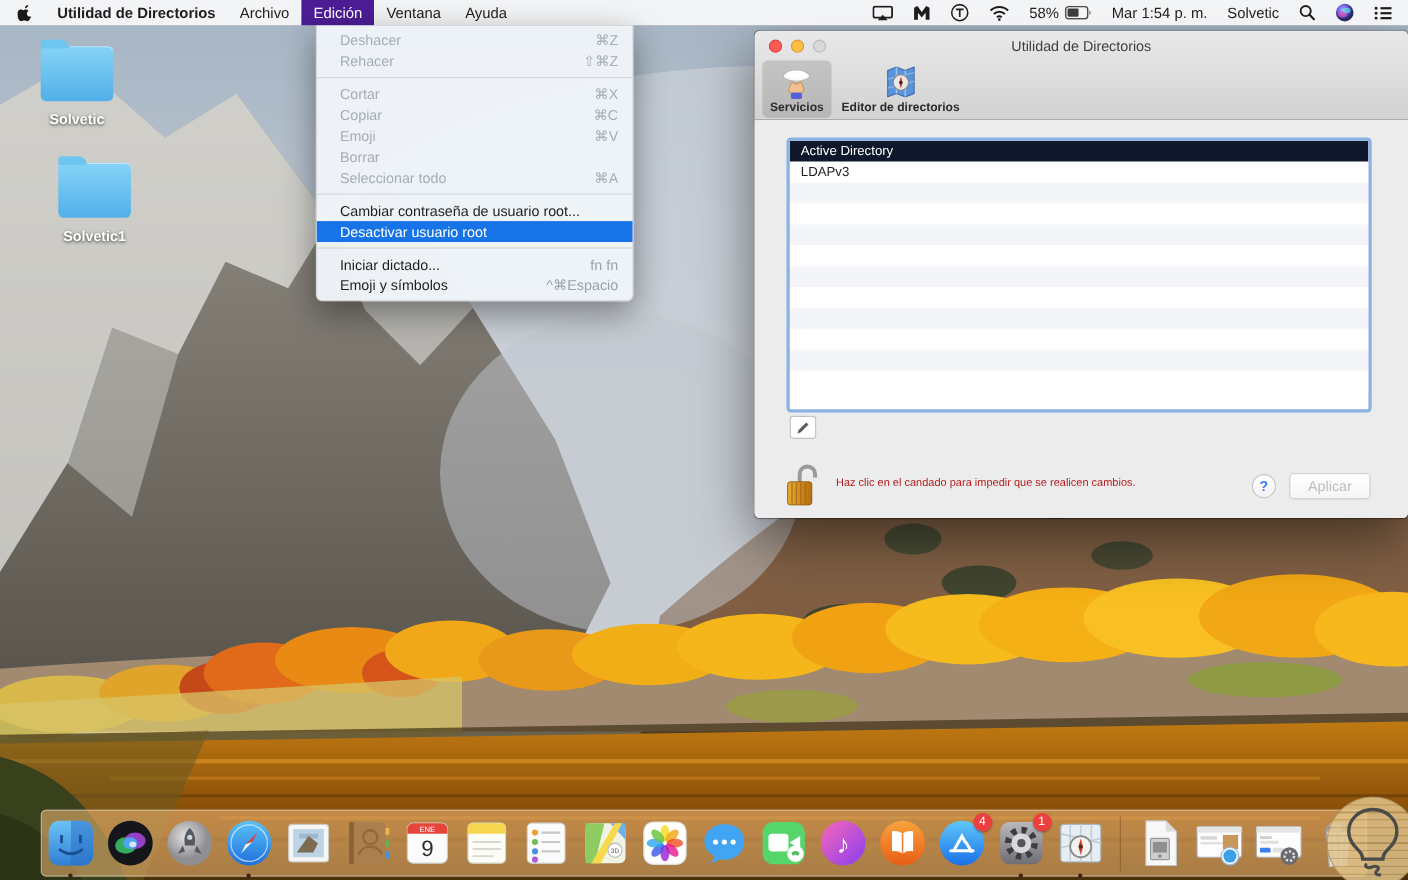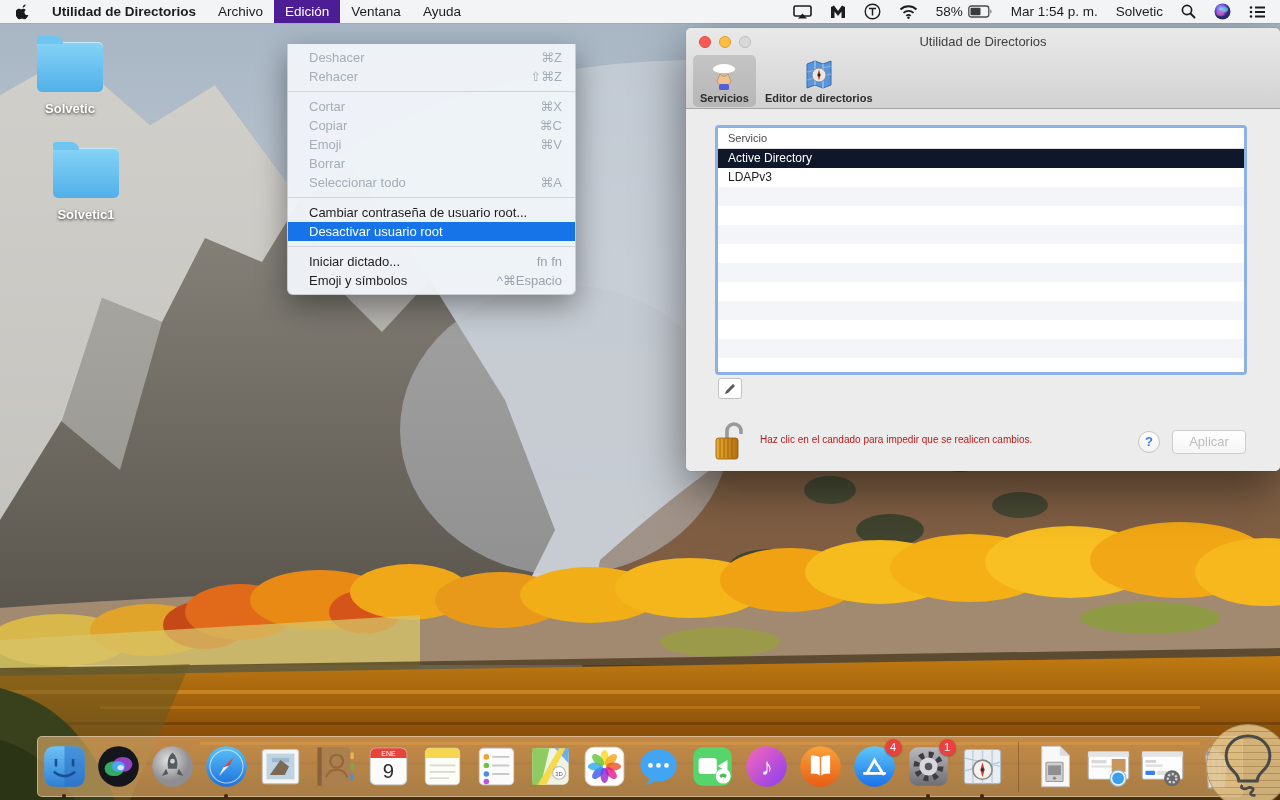--- a/index.html
+++ b/index.html
@@ -18,21 +18,21 @@
   .mb-item { padding:0 11px; height:100%; display:flex; align-items:center; white-space:nowrap; }
   .mb-item.bold { font-weight:bold; }
   .mb-item.active { background:#4c1d95; color:#fff; }
   .mb-right { margin-left:auto; display:flex; align-items:center; height:100%; gap:0; }
   .st-item { padding:0 9px; height:100%; display:flex; align-items:center; white-space:nowrap; color:#1d1d1f; }
   .st-item svg { display:block; }
 
   
   .dropdown { position:absolute; left:287px; top:23px; width:289px; background:rgba(240,244,249,0.97);
     border:1px solid rgba(0,0,0,.15); border-top:none; border-radius:0 0 6px 6px;
-    box-shadow:0 10px 30px rgba(0,0,0,.4); padding:4px 0; z-index:60; font-size:13px;margin-top:21px; }
+    box-shadow:0 10px 30px rgba(0,0,0,.4); padding:4px 0; z-index:60; font-size:13px; }
   .dd-item { height:19px; display:flex; align-items:center; justify-content:space-between;
     padding:0 13px 0 21px; color:#1e1e1e; }
   .dd-item .sc { color:#9aa3ad; }
   .dd-item.disabled, .dd-item.disabled .sc { color:#a4adb7; }
   .dd-item.selected { background:#1674e8; color:#fff; }
   .dd-item.selected .sc { color:#fff; }
   .dd-sep { height:1px; background:#cfd6dd; margin:5px 0; }
 
   
   .folder-wrap { position:absolute; z-index:5; width:96px; text-align:center; }
@@ -340,21 +340,20 @@
               <circle cx="17" cy="17" r="7" fill="#e8e8e4" stroke="#8a8a86"></circle>
               <polygon points="17,11.5 18.6,17 17,22.5 15.4,17" fill="#cc3a2a"></polygon>
               <circle cx="17" cy="17" r="1.4" fill="#222"></circle>
             </svg></div>
           <div class="tb-label">Editor de directorios</div>
         </div>
       </div>
   </div>
   <div class="win-content">
     <div class="table-wrap" id="services-table">
-      <div class="tbl-header">Servicio</div>
     <div class="tbl-row selected">Active Directory</div>
         <div class="tbl-row">LDAPv3</div>
         <div class="tbl-row alt"></div>
         <div class="tbl-row"></div>
         <div class="tbl-row alt"></div>
         <div class="tbl-row"></div>
         <div class="tbl-row alt"></div>
         <div class="tbl-row"></div>
         <div class="tbl-row alt"></div>
         <div class="tbl-row"></div>

